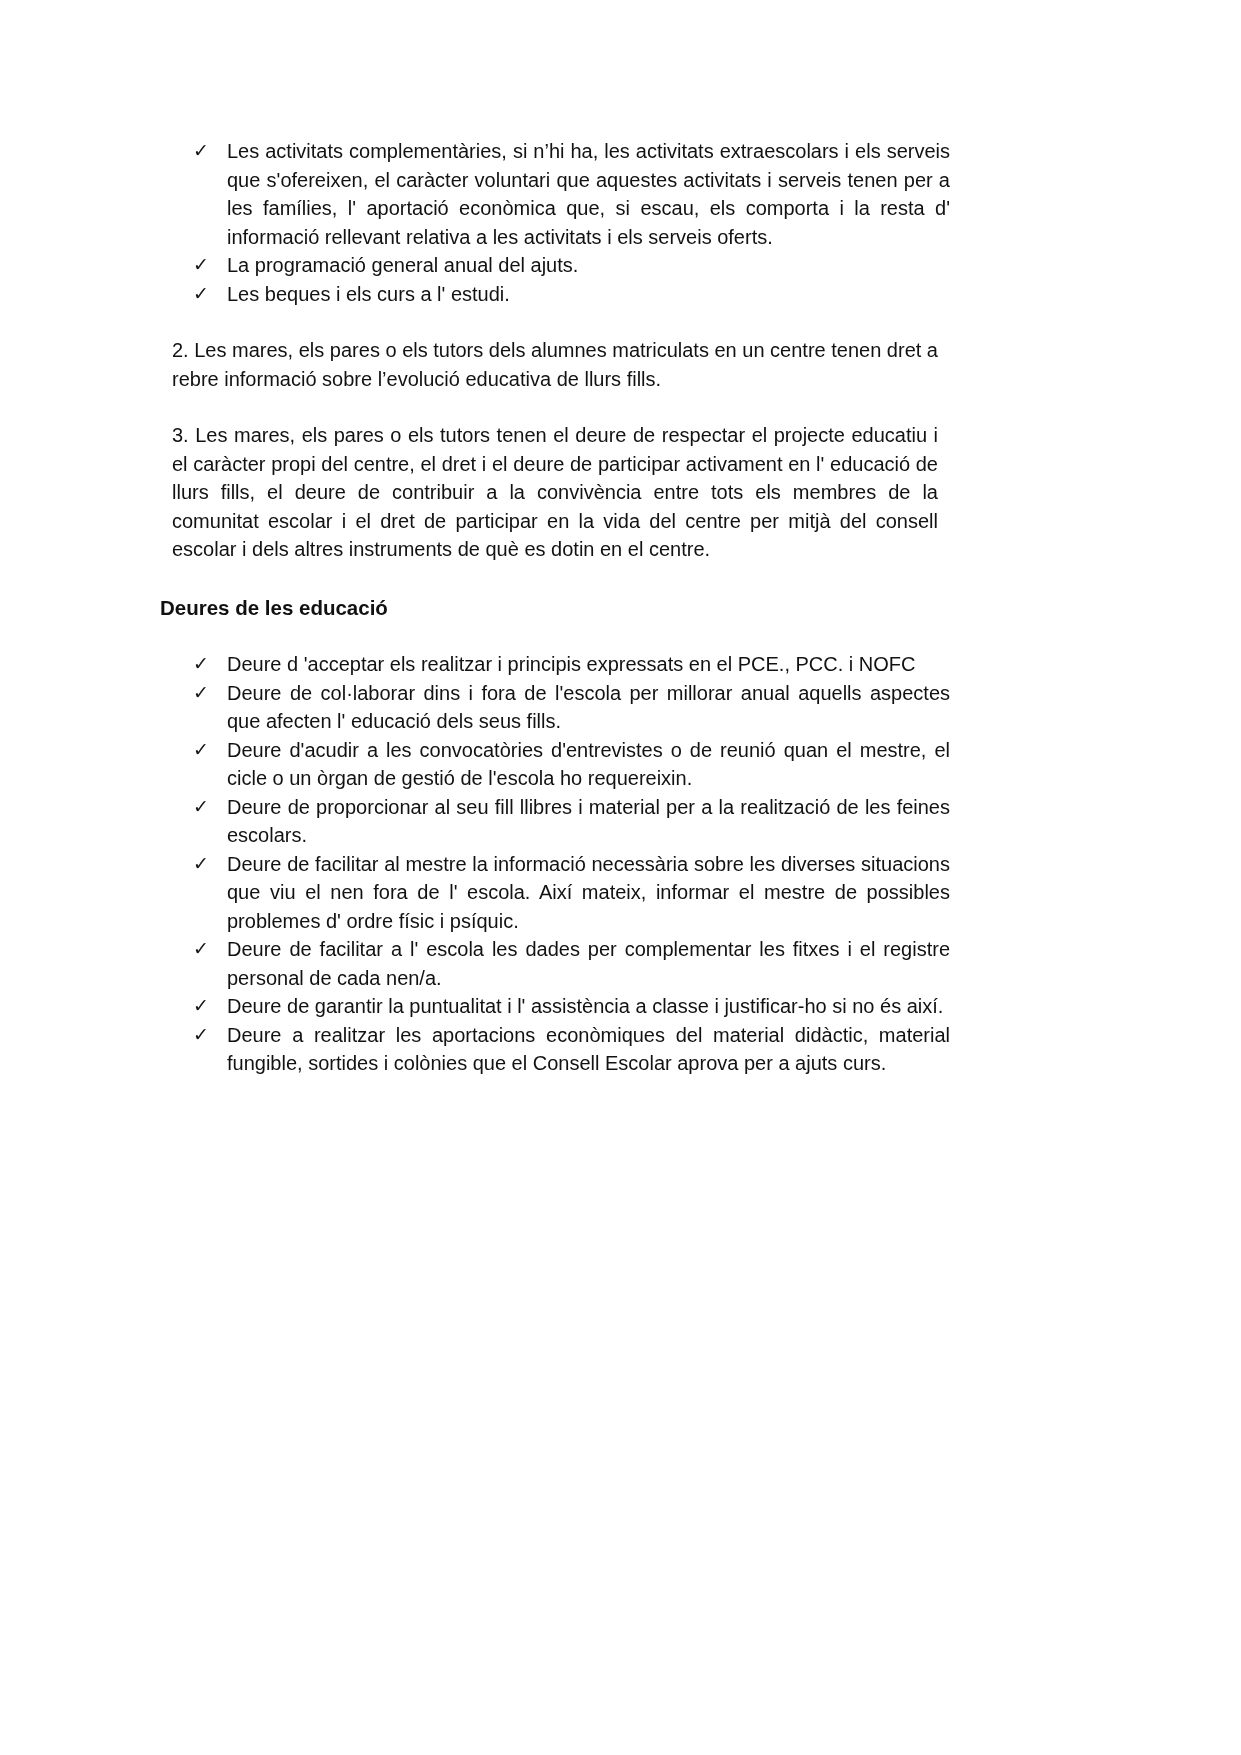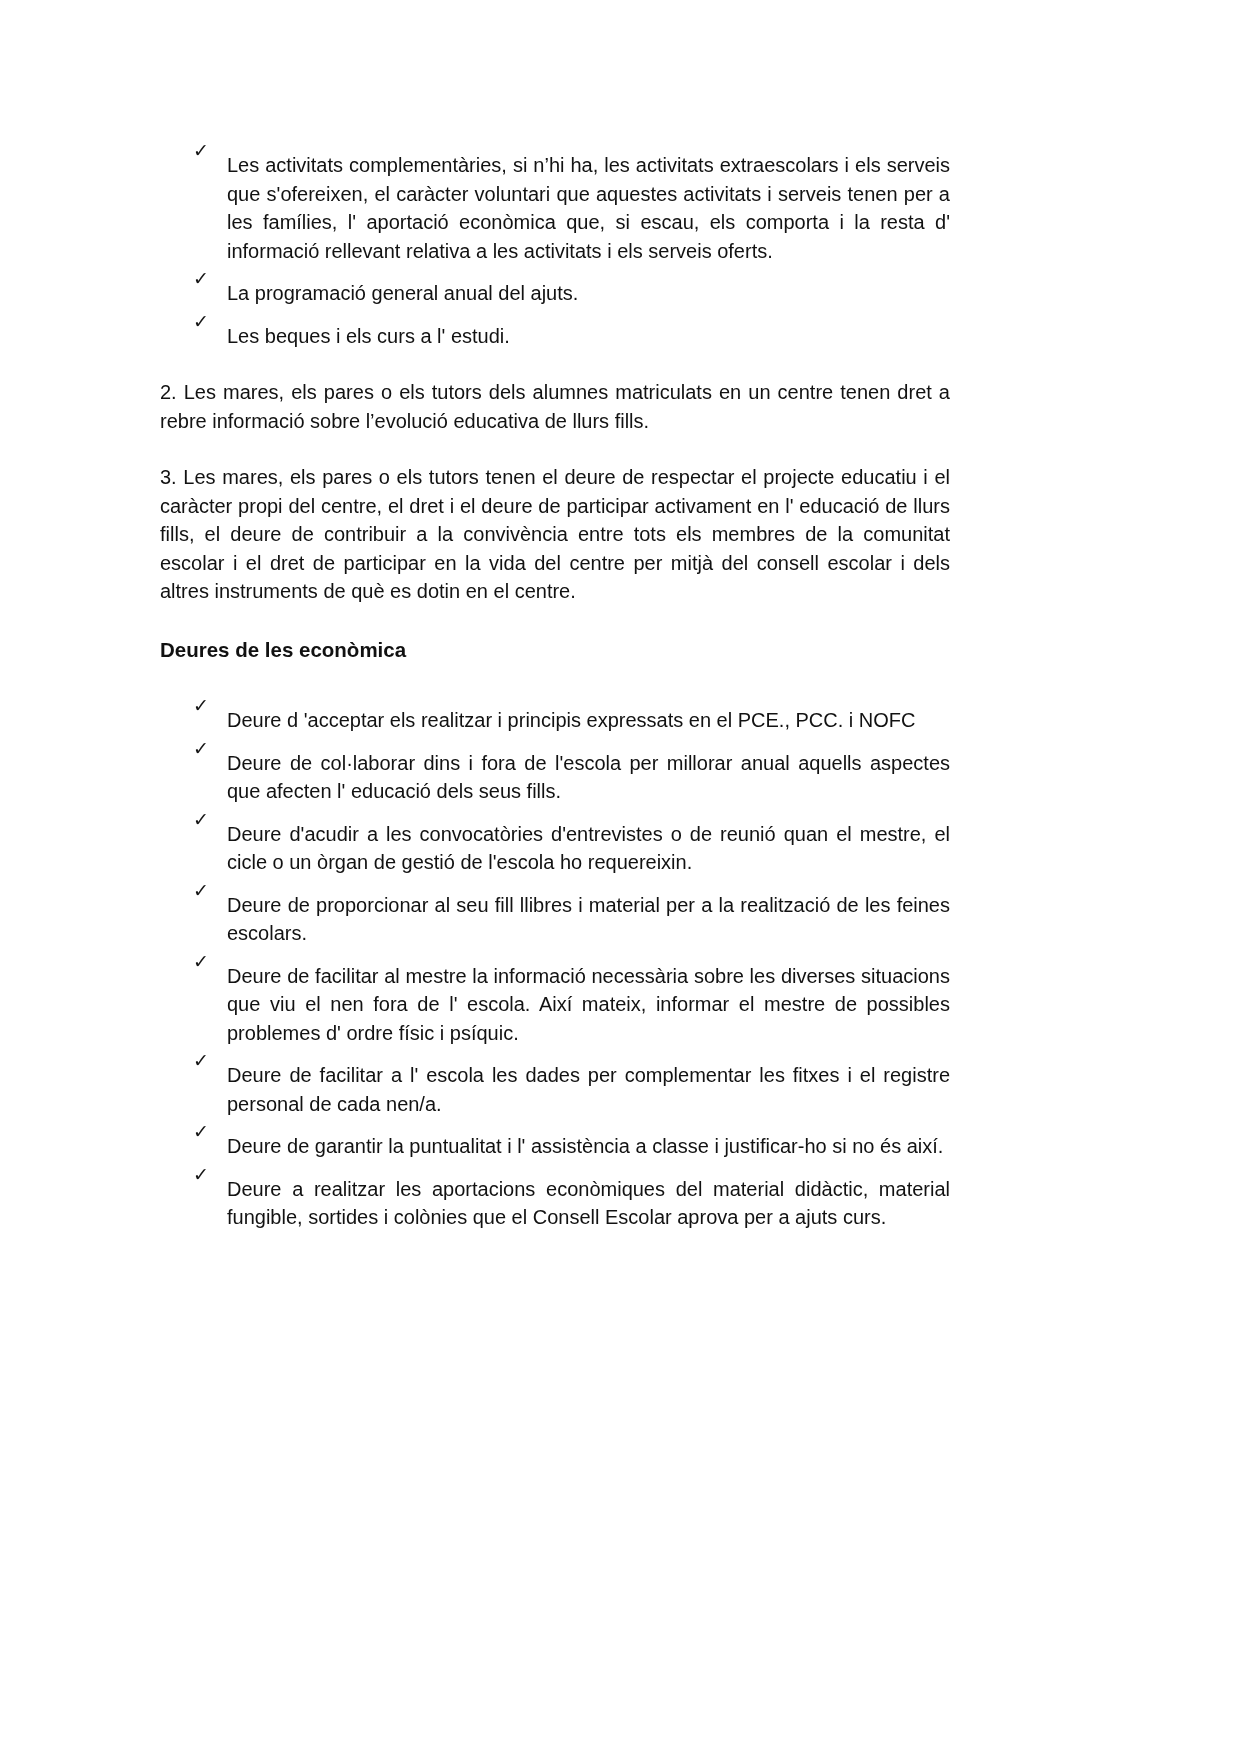--- a/index.html
+++ b/index.html
@@ -14,21 +14,21 @@
     box-sizing: border-box;
     background: #ffffff;
     color: #121212;
     font-family: "Liberation Sans", sans-serif;
     font-size: 20px;
     line-height: 28.5px;
     padding: 137px 291px 60px 160px;
     overflow: hidden;
   }
   p.doc-paragraph {
-    margin: 28px 0;
+    margin: 28px 12px;
     text-align: justify;
   }
   h2.doc-heading {
     margin: 30px 0 28px 0;
     font-size: 20.5px;
     font-weight: bold;
     color: #111111;
   }
   ul.doc-list {
     list-style: none;
@@ -42,21 +42,20 @@
   .check {
     flex: 0 0 20px;
     width: 20px;
     margin-right: 14px;
     font-size: 19px;
     color: #161616;
   }
   .li-text {
     flex: 1 1 auto;
     text-align: justify;
-    margin-top: 14px;
   }
 </style>
 </head>
 <body>
 
 <div class="page">
 
   <ul class="doc-list">
     <li>
       <span class="check">✓</span>
@@ -69,21 +68,21 @@
     <li>
       <span class="check">✓</span>
       <span class="li-text">Les beques i els curs a l' estudi.</span>
     </li>
   </ul>
 
   <p class="doc-paragraph">2. Les mares, els pares o els tutors dels alumnes matriculats en un centre tenen dret a rebre informació sobre l’evolució educativa de llurs fills.</p>
 
   <p class="doc-paragraph">3. Les mares, els pares o els tutors tenen el deure de respectar el projecte educatiu i el caràcter propi del centre, el dret i el deure de participar activament en l' educació de llurs fills, el deure de contribuir a la convivència entre tots els membres de la comunitat escolar i el dret de participar en la vida del centre per mitjà del consell escolar i dels altres instruments de què es dotin en el centre.</p>
 
-  <h2 class="doc-heading">Deures de les econòmica</h2>
+  <h2 class="doc-heading">Deures de les educació</h2>
 
   <ul class="doc-list">
     <li>
       <span class="check">✓</span>
       <span class="li-text">Deure d 'acceptar els realitzar i principis expressats en el PCE., PCC. i NOFC</span>
     </li>
     <li>
       <span class="check">✓</span>
       <span class="li-text">Deure de col·laborar dins i fora de l'escola per millorar anual aquells aspectes que afecten l' educació dels seus fills.</span>
     </li>

